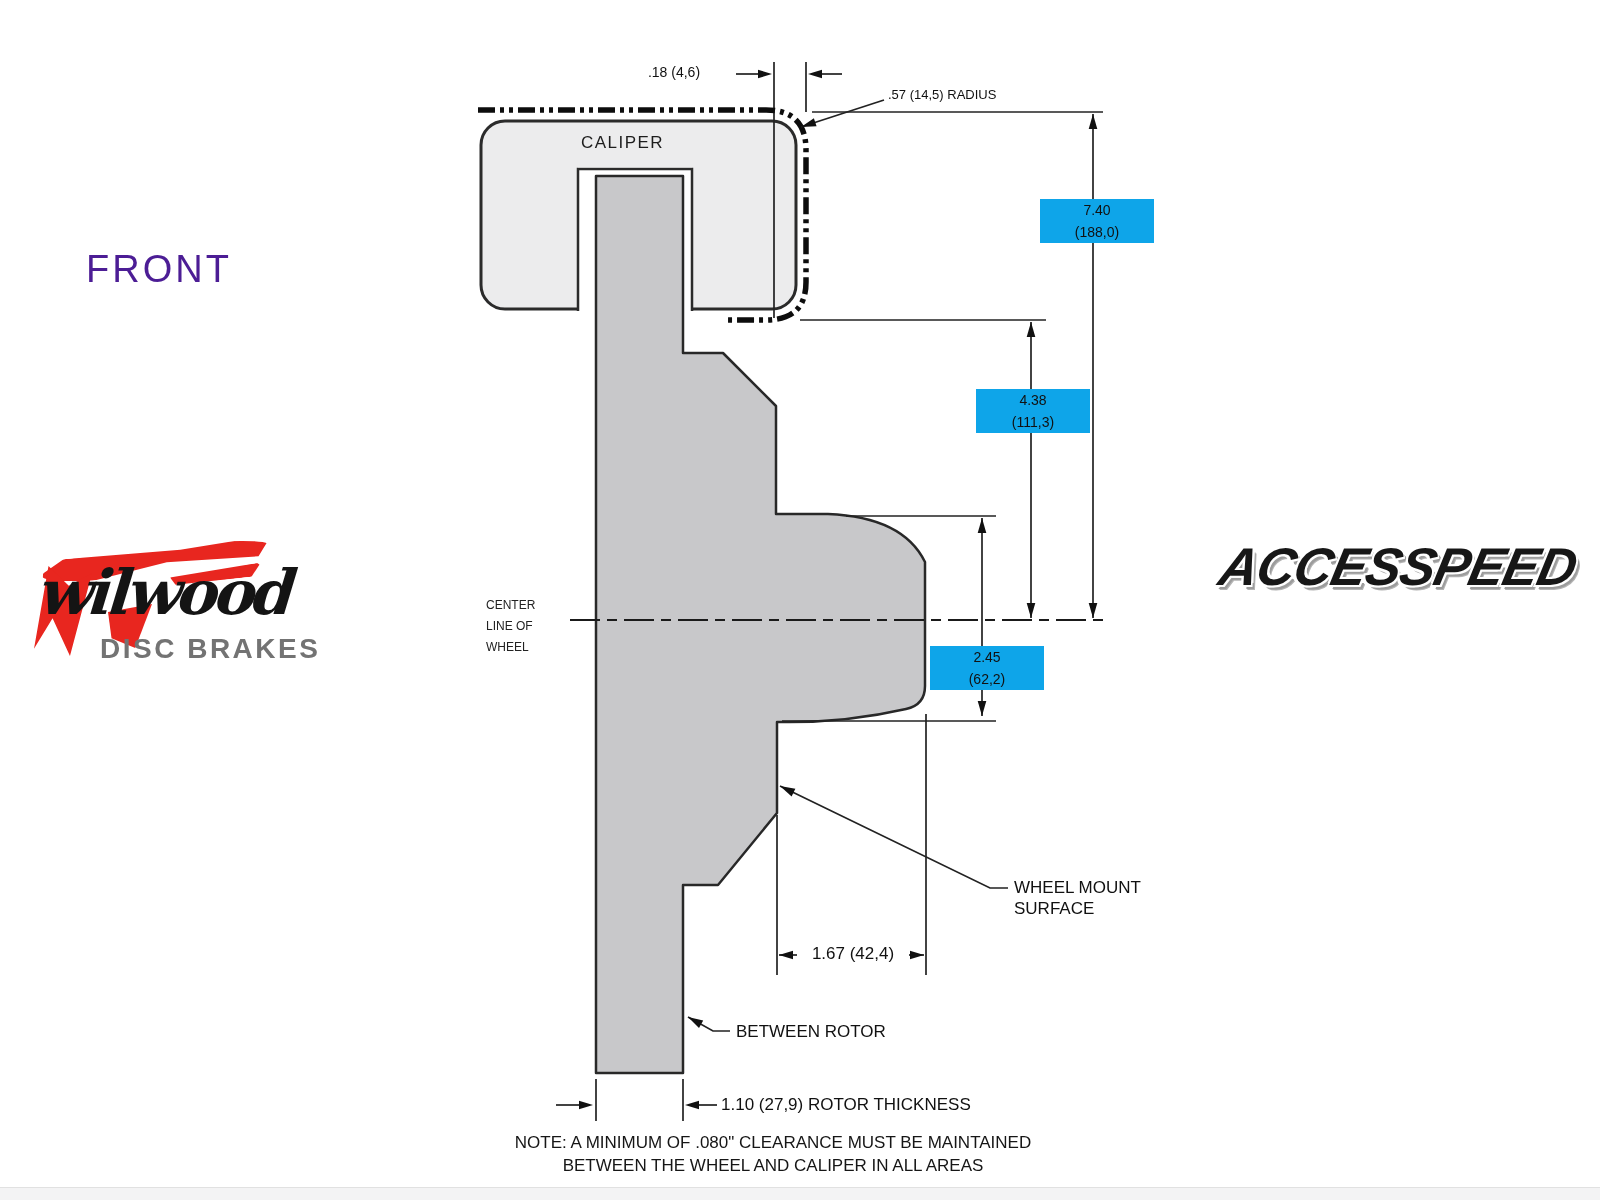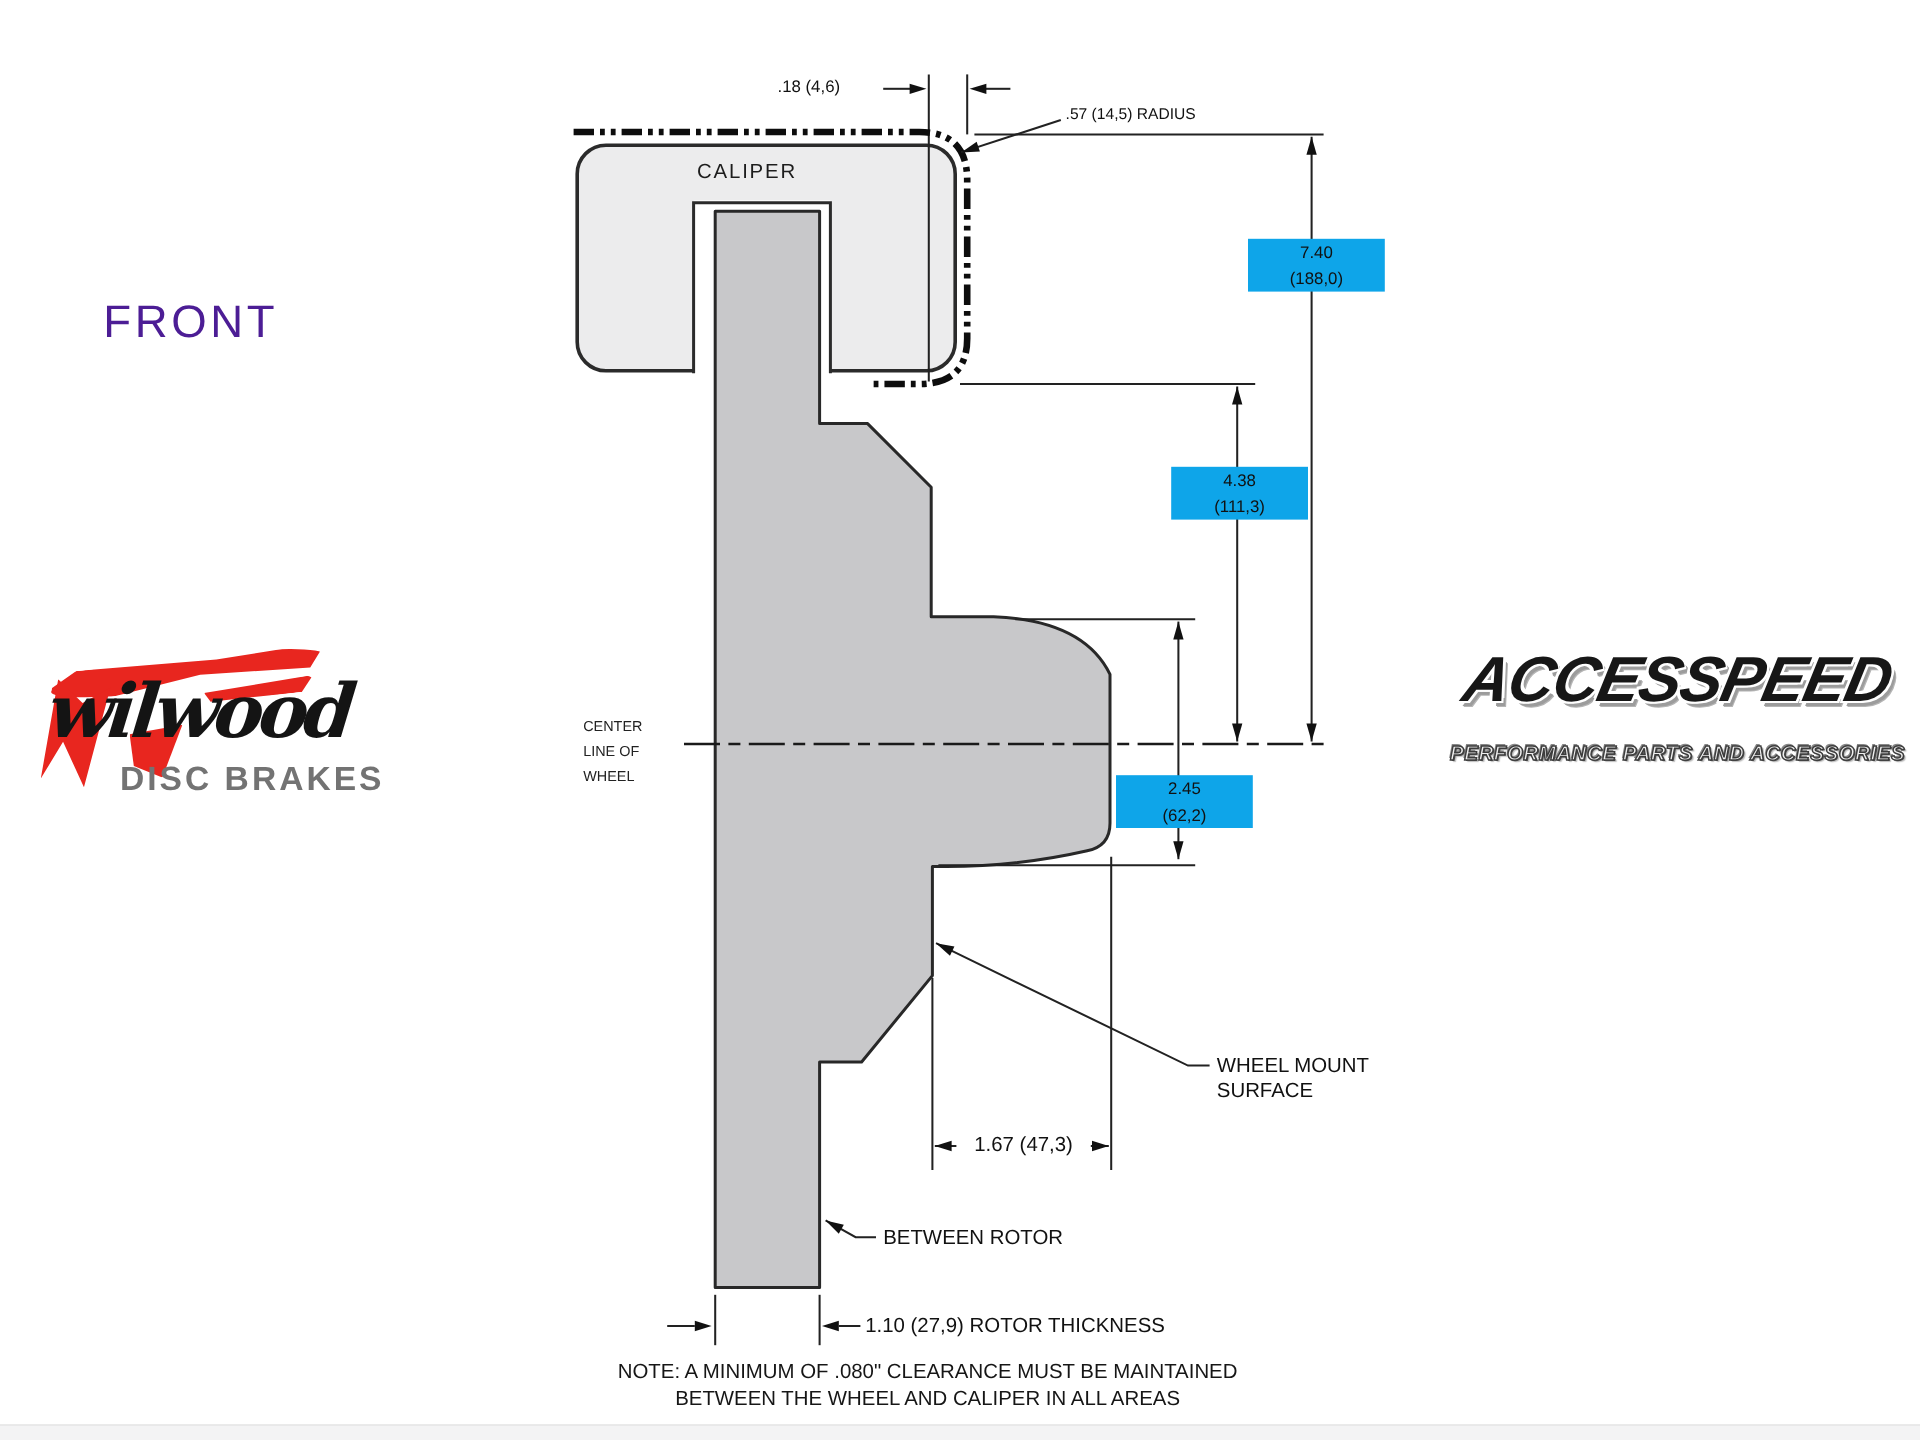--- a/index.html
+++ b/index.html
@@ -127,33 +127,32 @@
 (188,0)</div>
 <div class="abs dim-label pre d438">4.38
 (111,3)</div>
 <div class="abs dim-label pre d245">2.45
 (62,2)</div>
 <div class="abs pre dcl">CENTER
 LINE OF
 WHEEL</div>
 <div class="abs pre small-label dwm">WHEEL MOUNT
 SURFACE</div>
-<div class="abs d167">1.67 (47,3)</div>
+<div class="abs d167">1.67 (42,4)</div>
 <div class="abs small-label drot">BETWEEN ROTOR</div>
 <div class="abs small-label d110">1.10 (27,9) ROTOR THICKNESS</div>
 <div class="abs pre note">NOTE: A MINIMUM OF .080" CLEARANCE MUST BE MAINTAINED
 BETWEEN THE WHEEL AND CALIPER IN ALL AREAS</div>
 
 <div class="abs wilwood-box">
   <div class="ww-red ww-swash1"></div>
   <div class="ww-red ww-swash2"></div>
   <div class="ww-red ww-zig"></div>
   <div class="ww-red ww-patch"></div>
   <div class="ww-script">wilwood</div>
   <div class="ww-tag">DISC BRAKES</div>
 </div>
 
 <div class="abs ap-box">
   <div class="ap-name">ACCESSPEED</div>
-  <div class="ap-tag">PERFORMANCE PARTS AND ACCESSORIES</div>
 </div>
 
 <div class="abs bottom-strip"></div>
 
 </body></html>

